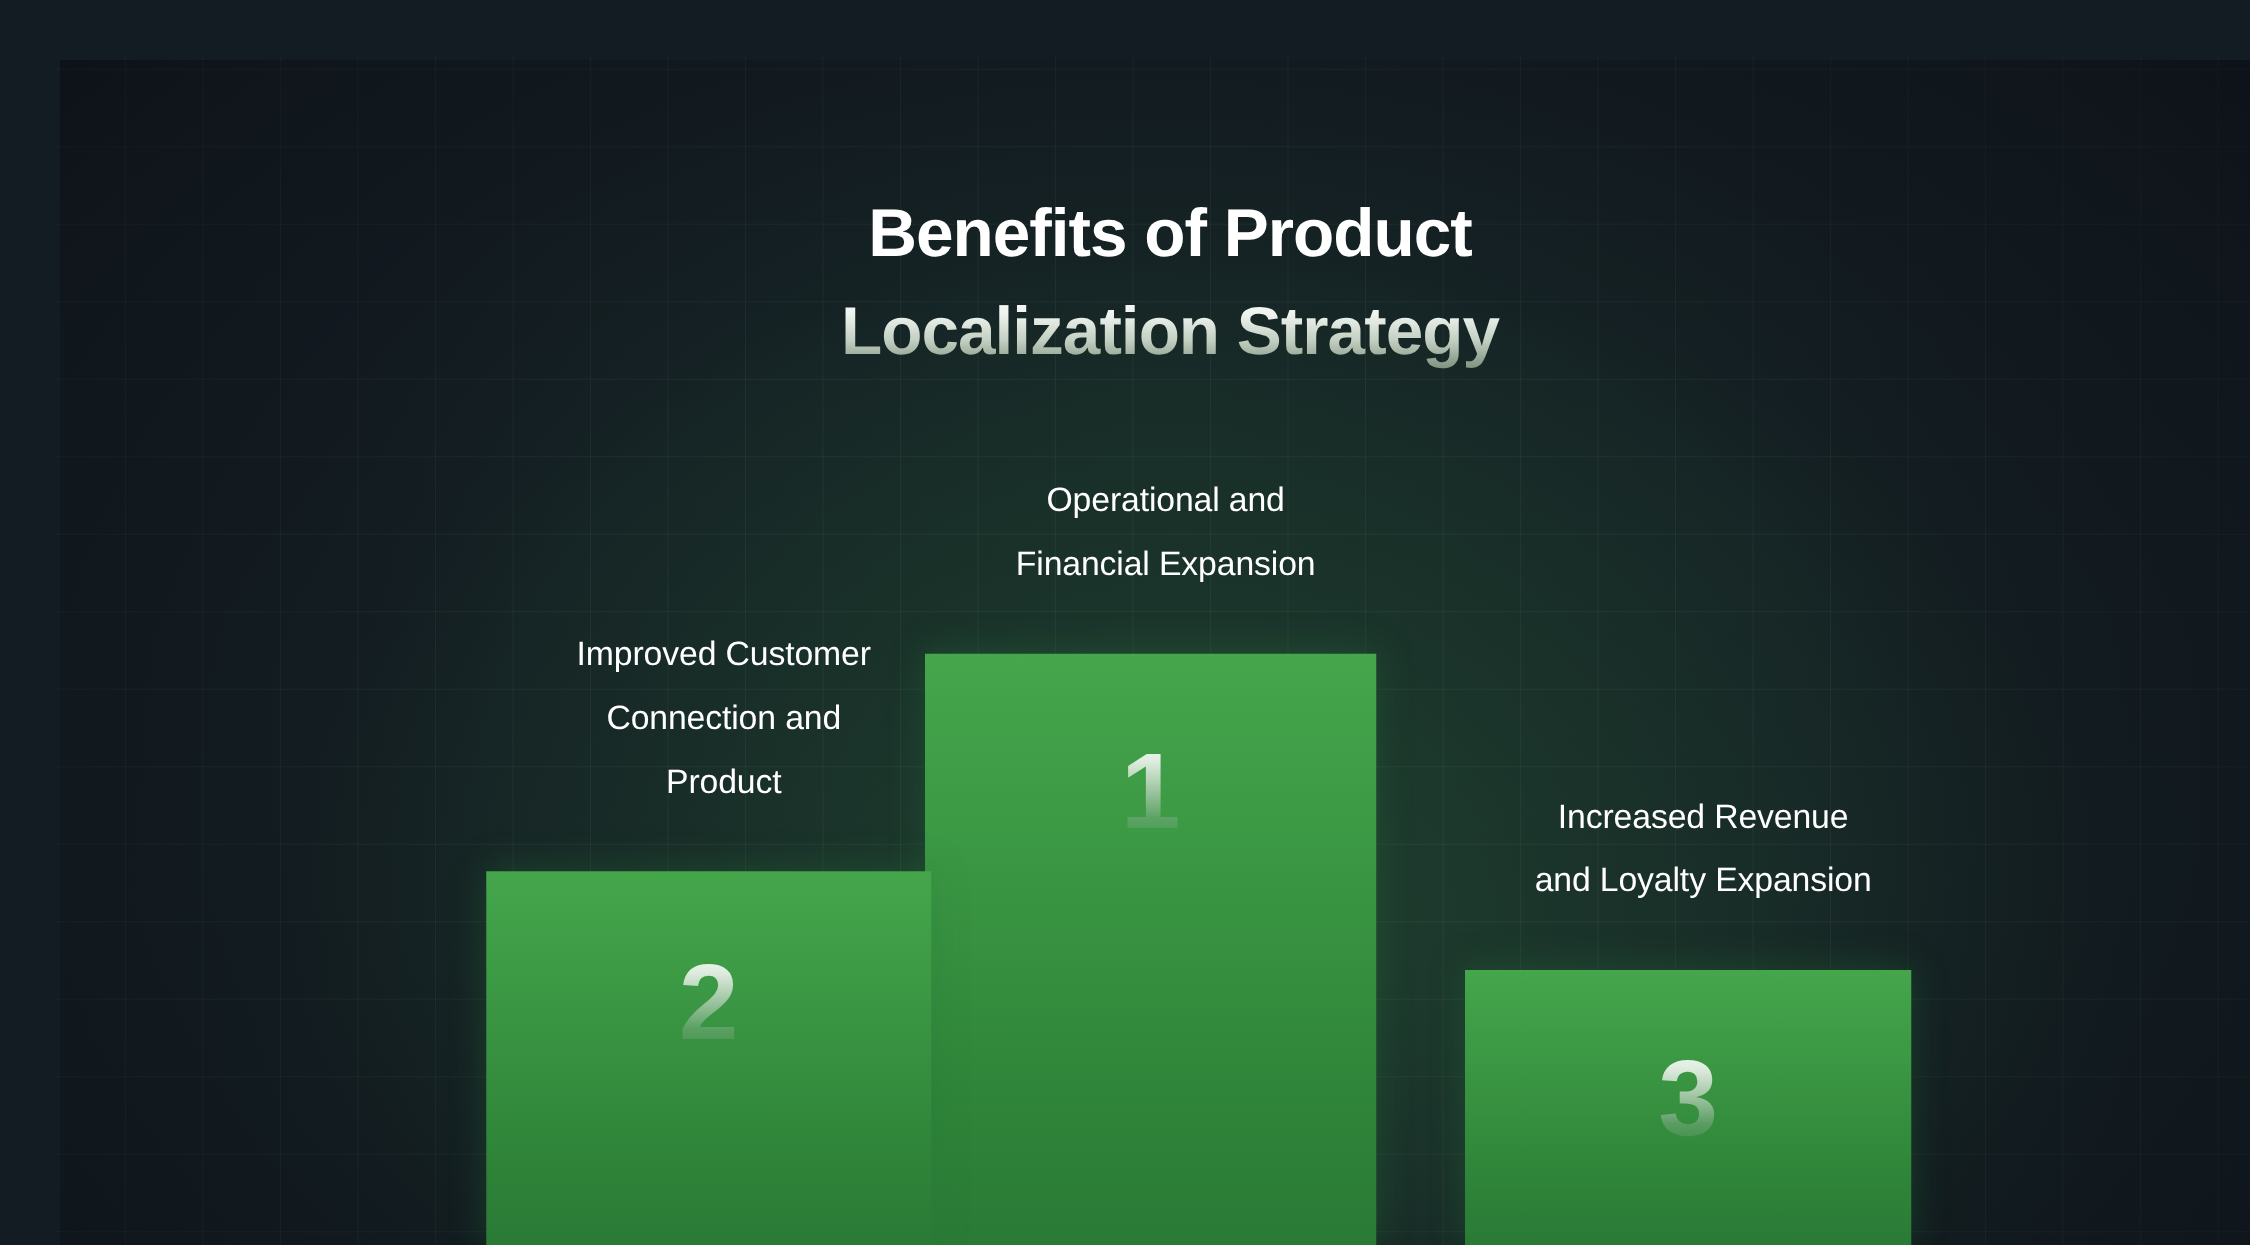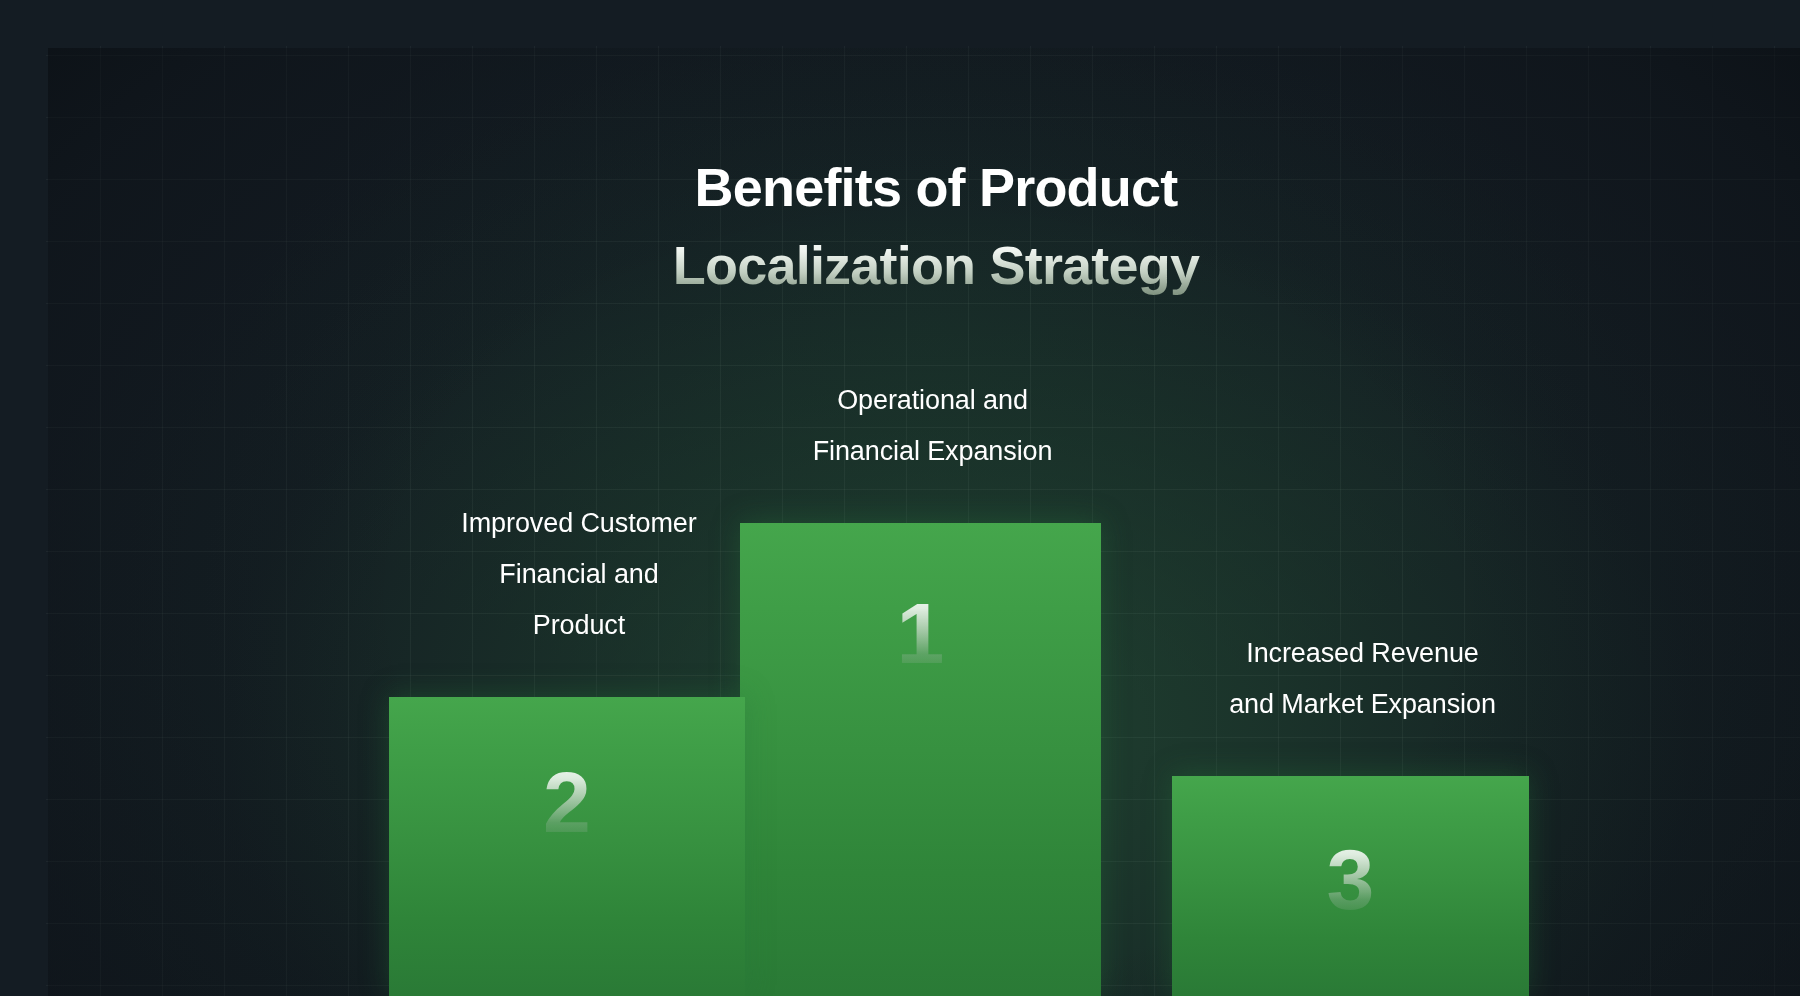--- a/index.html
+++ b/index.html
@@ -214,32 +214,32 @@
         <div>Financial Expansion</div>
       </div>
       <div class="pod-bar">
         <div class="pod-rank">1</div>
       </div>
     </div>
 
     <div class="pod" id="pod-2">
       <div class="pod-label">
         <div>Improved Customer</div>
-        <div>Financial and</div>
+        <div>Connection and</div>
         <div>Product</div>
       </div>
       <div class="pod-bar">
         <div class="pod-rank">2</div>
       </div>
     </div>
 
     <div class="pod" id="pod-3">
       <div class="pod-label">
         <div>Increased Revenue</div>
-        <div>and Market Expansion</div>
+        <div>and Loyalty Expansion</div>
       </div>
       <div class="pod-bar">
         <div class="pod-rank">3</div>
       </div>
     </div>
 
   </div>
 </div>
 
 </body></html>

